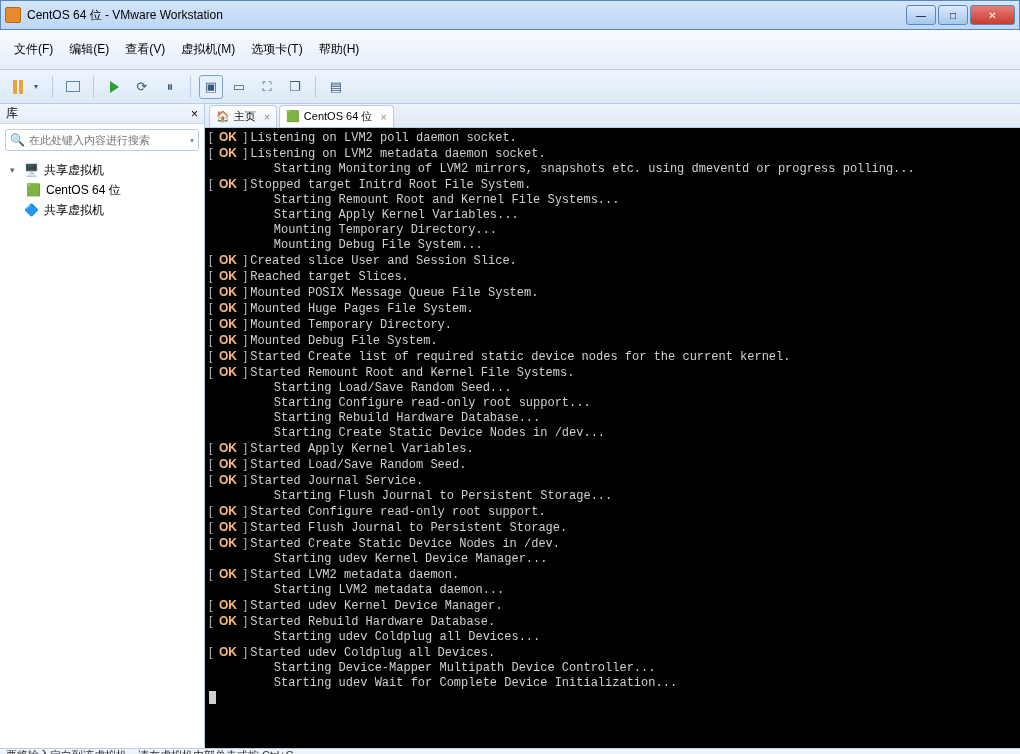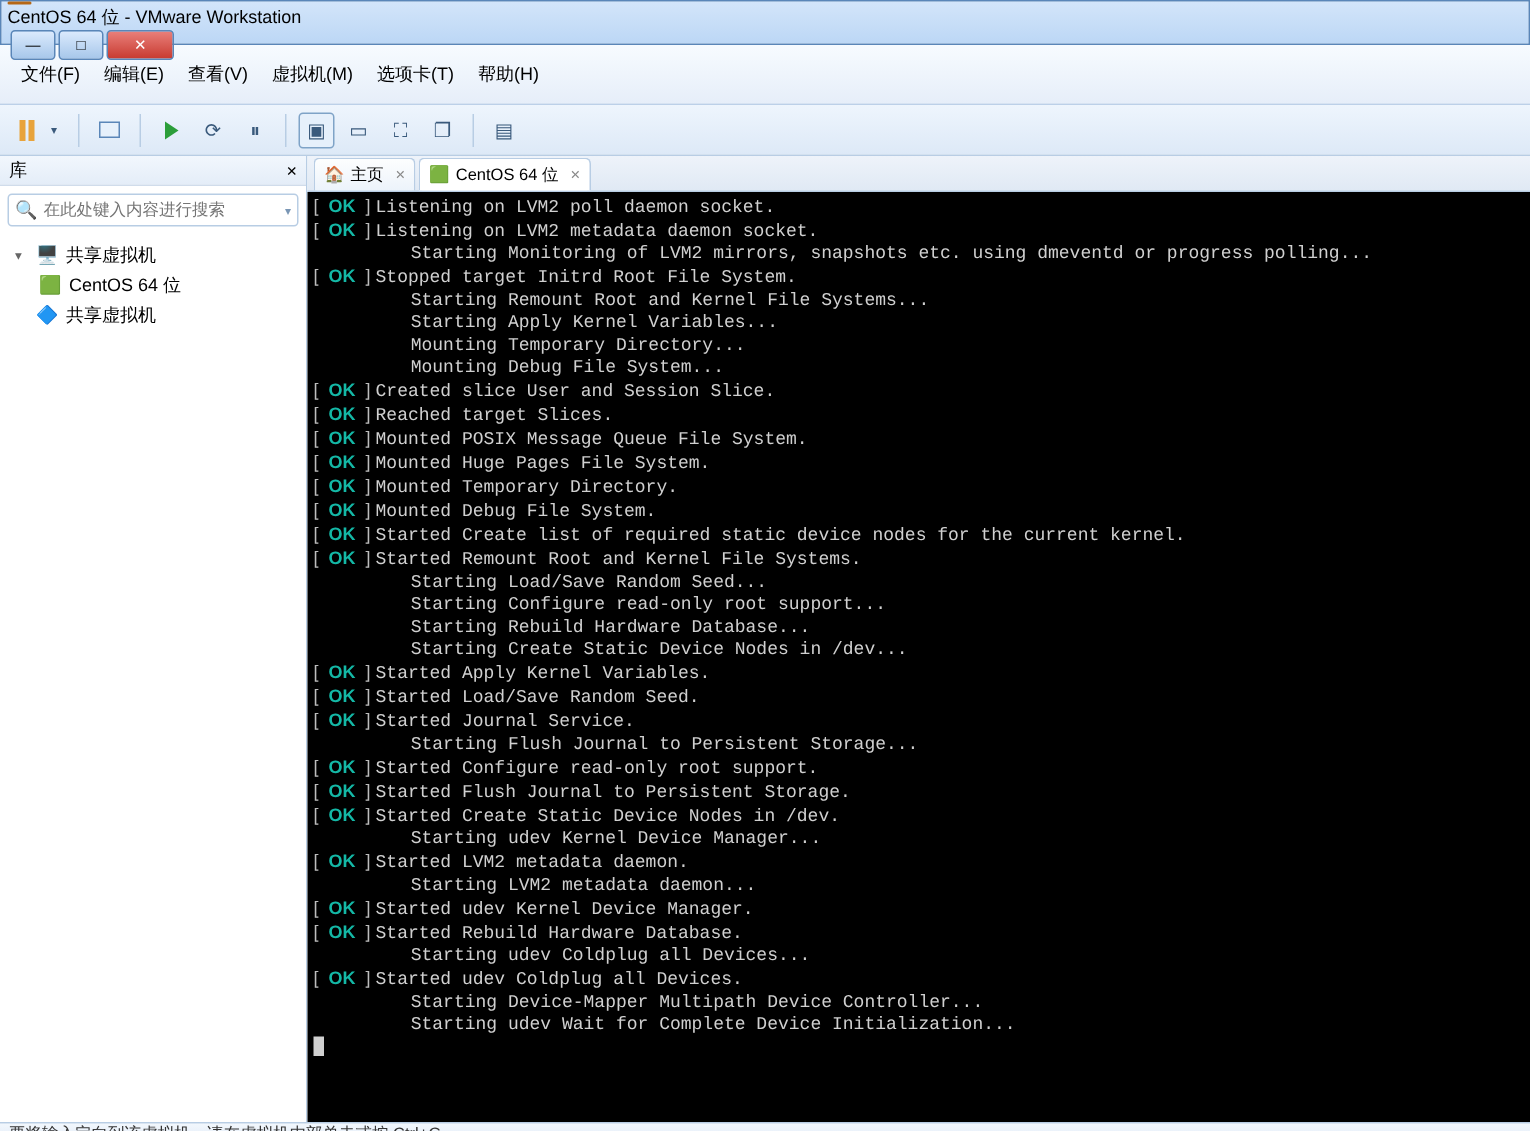--- a/index.html
+++ b/index.html
@@ -1,19 +1,19 @@
 <!DOCTYPE html>
 <html><head>
 <meta charset="utf-8">
 <style>
 * { margin: 0; padding: 0; box-sizing: border-box; font-family: "Microsoft YaHei", "Segoe UI", Tahoma, sans-serif; }
 body { width: 1020px; height: 754px; overflow: hidden; background: #fff; }
 
 
-.titlebar { height: 30px; background: linear-gradient(#d3e5fa,#bcd7f5); border: 1px solid #5a86b8; display: flex; align-items: flex-start; padding: 0 4px; font-size: 12px; color: #000; flex-direction: column; }
+.titlebar { height: 30px; background: linear-gradient(#d3e5fa,#bcd7f5); border: 1px solid #5a86b8; display: flex; align-items: center; padding: 0 4px; font-size: 12px; color: #000; }
 .titlebar .icon { width: 16px; height: 16px; background: #e88b2c; border: 1px solid #b56716; border-radius: 2px; margin-right: 6px; }
 .titlebar .title { flex: 1; }
 .titlebar .winbtns { display: flex; gap: 0; }
 .titlebar .winbtn { width: 30px; height: 20px; display: flex; align-items: center; justify-content: center; border: 1px solid #5a86b8; background: linear-gradient(#dbeafd,#a7c7ea); font-size: 10px; border-radius: 3px; margin-left: 2px; }
 .titlebar .winbtn.close { background: linear-gradient(#e97f7a,#c83b31); color: #fff; width: 45px; }
 
 
 .menubar { height: 40px; background: linear-gradient(#f7fbff,#e6eef9); border-bottom: 1px solid #bcd0e8; display: flex; padding: 0 6px; font-size: 12px; align-items: center; }
 .menubar span { padding: 0 8px; cursor: default; }
 
@@ -40,21 +40,21 @@
 .tree-toggle { width: 10px; font-size: 9px; color: #666; }
 .tree-icon { width: 16px; height: 14px; display: inline-flex; align-items: center; justify-content: center; }
 
 
 .content { flex: 1; display: flex; flex-direction: column; background: #eef3fa; }
 .tabs { height: 24px; display: flex; align-items: flex-end; padding: 2px 4px 0; gap: 2px; background: linear-gradient(#eef3fa,#e0e9f4); border-bottom: 1px solid #b8cde4; }
 .tab { height: 22px; background: linear-gradient(#fdfefe,#ecf3fb); border: 1px solid #b8cde4; border-bottom: none; border-radius: 4px 4px 0 0; display: flex; align-items: center; padding: 0 6px; font-size: 11px; gap: 4px; }
 .tab .tx { font-family: Arial; color: #888; font-size: 11px; margin-left: 4px; }
 .tab.active { background: #fff; }
 .terminal { flex: 1; background: #000; overflow: auto; padding: 2px 4px; font-family: "Courier New", monospace; font-size: 12px; line-height: 15px; color: #d0d0d0; white-space: pre; }
-.ok { color: #14b8a6; font-weight: bold; }
+.ok { color: #fdba74; font-weight: bold; }
 .gr { color: #bdbdbd; }
 .cursor { display: inline-block; width: 7px; height: 13px; background: #d0d0d0; }
 
 
 .statusbar { height: 14px; background: linear-gradient(#f2f7fd,#e1ebf6); border-top: 1px solid #b8cde4; display: flex; align-items: center; font-size: 11px; padding: 0 6px; color: #333; }
 .statusbar .right { margin-left: auto; display: flex; gap: 6px; align-items: center; }
 .sicon { width: 16px; height: 14px; background: #7fa3c7; border-radius: 2px; opacity: .6; }
 
 
 .ic-pause { display:flex; gap:2px; } .ic-pause span{ width:4px; height:14px; background:#e8a33b; }

